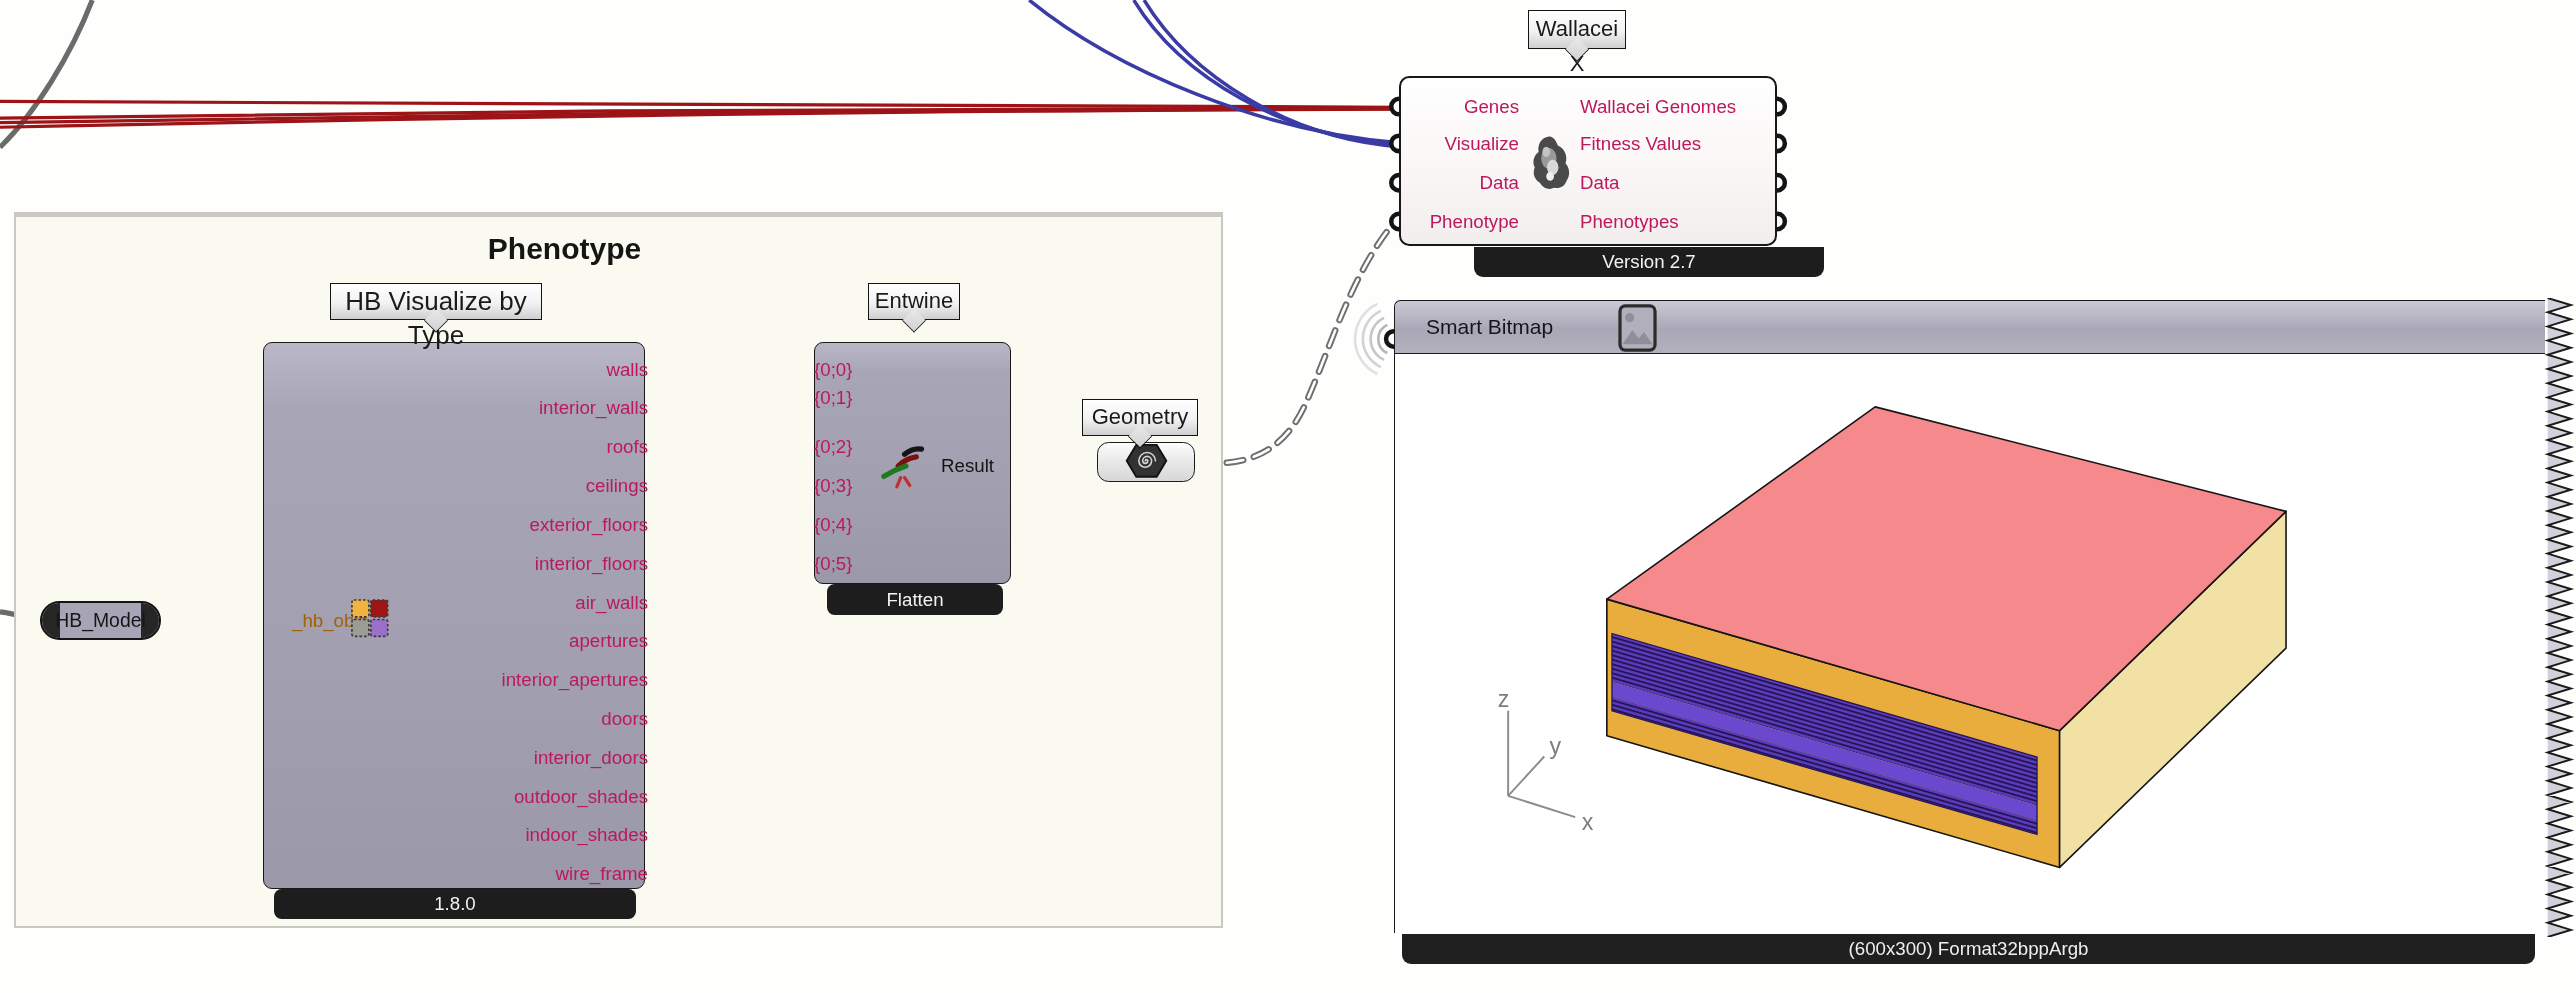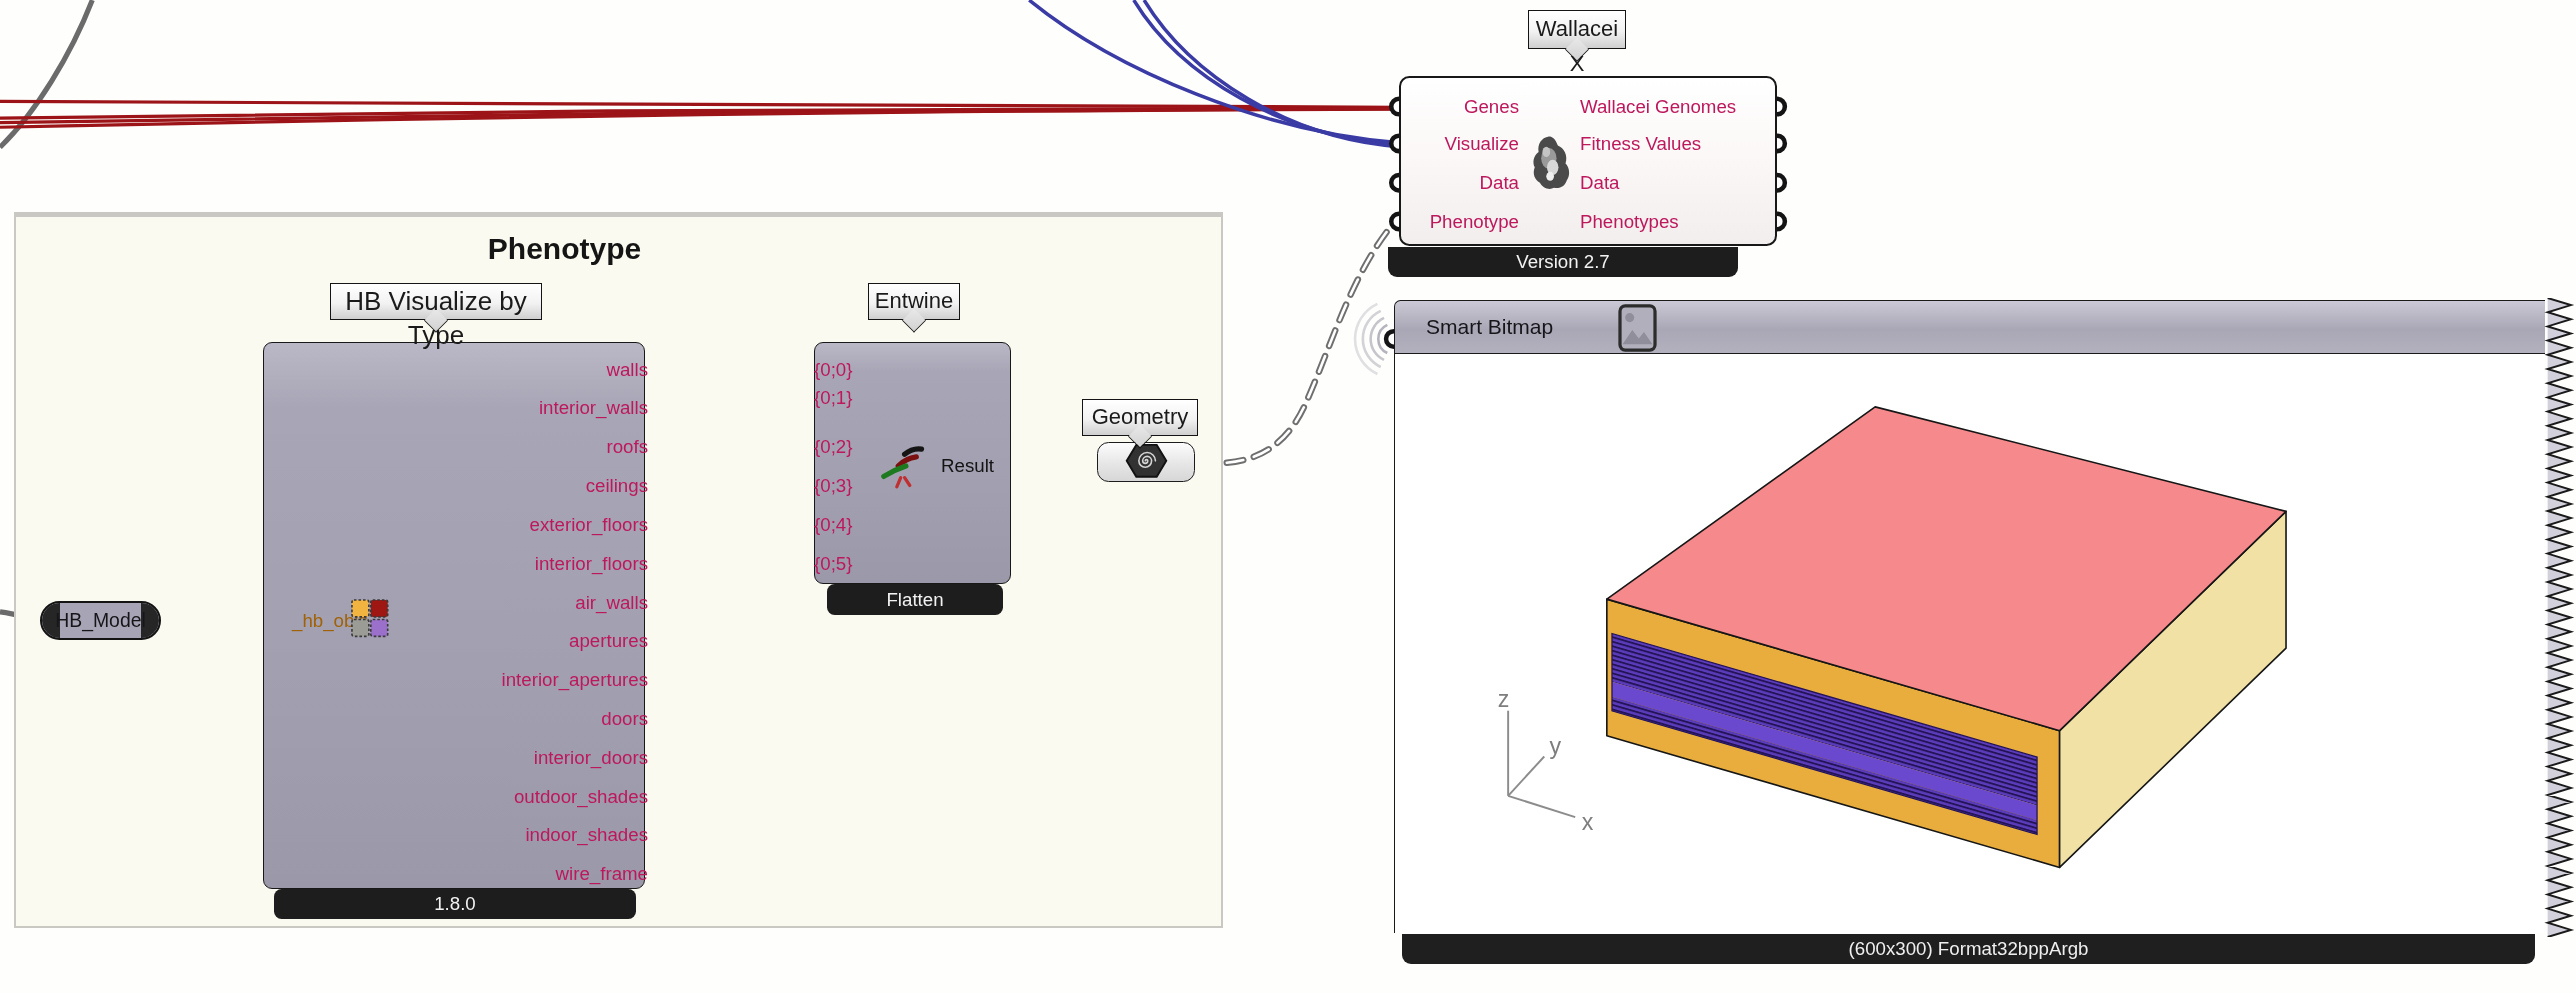--- a/index.html
+++ b/index.html
@@ -224,21 +224,21 @@
     <div class="prow" style="top:169px;">Data</div>
     <div class="prow" style="top:208px;">Phenotypes</div>
   </div>
   <svg class="rows" style="left:1527px;top:134px;" width="45" height="59" viewBox="0 0 70 92">
     <path d="M34 4 C22 6 16 16 18 28 C10 34 8 44 12 52 C8 62 12 72 20 76 C24 84 34 88 42 84 C52 86 60 80 62 72 C68 64 66 52 60 46 C64 34 58 22 48 18 C44 8 40 4 34 4 Z" fill="#4A4A4A"></path>
     <ellipse cx="34" cy="38" rx="12" ry="16" fill="#9A9A9A"></ellipse>
     <ellipse cx="40" cy="52" rx="9" ry="12" fill="#D8D8D8"></ellipse>
     <ellipse cx="30" cy="28" rx="6" ry="8" fill="#C4C4C4"></ellipse>
     <ellipse cx="36" cy="66" rx="6" ry="7" fill="#EFEFEF"></ellipse>
   </svg>
-  <div class="bar" style="left:1388px;top:247px;width:350px;height:30px;line-height:30px;border-radius:0 0 9px 9px;">Version 2.7</div>
+  <div class="bar" style="left:1474px;top:247px;width:350px;height:30px;line-height:30px;border-radius:0 0 9px 9px;">Version 2.7</div>
 
   <div class="sb-header">
     <div class="sb-title">Smart Bitmap</div>
     <svg style="position:absolute;left:223px;top:2.6px;" width="39" height="48" viewBox="0 0 60 74">
       <rect x="3" y="3" width="54" height="68" rx="8" fill="#B1AFBB" stroke="#2C2C2C" stroke-width="5"></rect>
       <circle cx="18" cy="21" r="7" fill="#908E9B"></circle>
       <path d="M7 62 L22 40 L32 53 L40 43 L53 62 Z" fill="#908E9B"></path>
     </svg>
   </div>
   <div class="sb-body">

